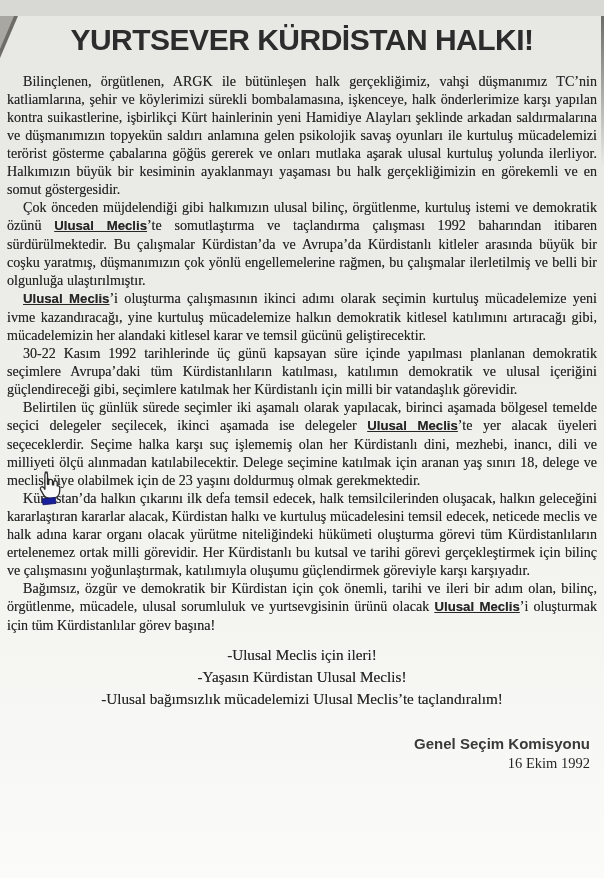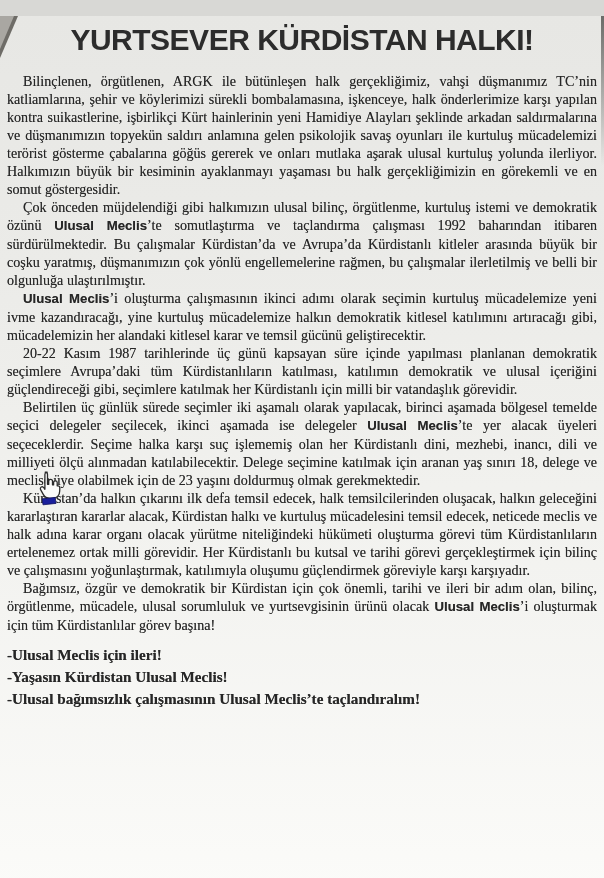--- a/index.html
+++ b/index.html
@@ -29,27 +29,28 @@
     color:#2c2c2c;
   }
   .body-text{
     margin:12px 7px 0 7px;
     font-size:14.1px;
     line-height:18px;
     text-align:justify;
     text-shadow:0 0 .5px rgba(40,40,40,.55);
   }
   .body-text p{margin:0;text-indent:16px;}
-  .body-text .b{font-weight:bold;font-family:"Liberation Sans", sans-serif;font-size:13.2px;}
+  .body-text .b{font-weight:bold;font-family:"Liberation Sans", sans-serif;font-size:13.2px;text-decoration:underline;}
   .slogans{
     margin:10px 7px 0 7px;
-    font-weight:bold;
+    font-weight:normal;
     font-size:15.2px;
     line-height:22px;
     text-shadow:0 0 .5px rgba(40,40,40,.55);
+    text-align:center;
   }
   .slogans div{white-space:nowrap;}
   .signature{
     margin:24px 14px 0 0;
     text-align:right;
   }
   .signature .sig-name{
     font-family:"Liberation Sans", sans-serif;
     font-weight:bold;
     font-size:15px;
@@ -75,32 +76,36 @@
   <div class="corner-dark"></div>
   <div class="corner-light"></div>
   <div class="edge-shadow"></div>
 
   <div class="title">YURTSEVER KÜRDİSTAN HALKI!</div>
 
   <div class="body-text">
     <p><span>Bilinçlenen, örgütlenen, ARGK ile bütünleşen halk gerçekliğimiz, vahşi düşmanımız TC’nin katliamlarına, şehir ve köylerimizi sürekli bombalamasına, işkenceye, halk önderlerimize karşı yapılan kontra suikastlerine, işbirlikçi Kürt hainlerinin yeni Hamidiye Alayları şeklinde arkadan saldırmalarına ve düşmanımızın topyekün saldırı anlamına gelen psikolojik savaş oyunları ile kurtuluş mücadelemizi terörist gösterme çabalarına göğüs gererek ve onları mutlaka aşarak ulusal kurtuluş yolunda ilerliyor. Halkımızın büyük bir kesiminin ayaklanmayı yaşaması bu halk gerçekliğimizin en görekemli ve en somut göstergesidir.</span></p>
     <p><span>Çok önceden müjdelendiği gibi halkımızın ulusal bilinç, örgütlenme, kurtuluş istemi ve demokratik özünü </span><span class="b">Ulusal Meclis</span><span>’te somutlaştırma ve taçlandırma çalışması 1992 baharından itibaren sürdürülmektedir. Bu çalışmalar Kürdistan’da ve Avrupa’da Kürdistanlı kitleler arasında büyük bir coşku yaratmış, düşmanımızın çok yönlü engellemelerine rağmen, bu çalışmalar ilerletilmiş ve belli bir olgunluğa ulaştırılmıştır.</span></p>
     <p><span class="b">Ulusal Meclis</span><span>’i oluşturma çalışmasının ikinci adımı olarak seçimin kurtuluş mücadelemize yeni ivme kazandıracağı, yine kurtuluş mücadelemize halkın demokratik kitlesel katılımını artıracağı gibi, mücadelemizin her alandaki kitlesel karar ve temsil gücünü geliştirecektir.</span></p>
-    <p><span>20-22 Kasım 1987 tarihlerinde üç günü kapsayan süre içinde yapılması planlanan demokratik seçimlere Avrupa’daki tüm Kürdistanlıların katılması, katılımın demokratik ve ulusal içeriğini güçlendireceği gibi, seçimlere katılmak her Kürdistanlı için milli bir vatandaşlık görevidir.</span></p>
+    <p><span>30-22 Kasım 1992 tarihlerinde üç günü kapsayan süre içinde yapılması planlanan demokratik seçimlere Avrupa’daki tüm Kürdistanlıların katılması, katılımın demokratik ve ulusal içeriğini güçlendireceği gibi, seçimlere katılmak her Kürdistanlı için milli bir vatandaşlık görevidir.</span></p>
     <p><span>Belirtilen üç günlük sürede seçimler iki aşamalı olarak yapılacak, birinci aşamada bölgesel temelde seçici delegeler seçilecek, ikinci aşamada ise delegeler </span><span class="b">Ulusal Meclis</span><span>’te yer alacak üyeleri seçeceklerdir. Seçime halka karşı suç işlememiş olan her Kürdistanlı dini, mezhebi, inancı, dili ve milliyeti ölçü alınmadan katılabilecektir. Delege seçimine katılmak için aranan yaş sınırı 18, delege ve meclise üye olabilmek için de 23 yaşını doldurmuş olmak gerekmektedir.</span></p>
     <p><span>Kürdistan’da halkın çıkarını ilk defa temsil edecek, halk temsilcilerinden oluşacak, halkın geleceğini kararlaştıran kararlar alacak, Kürdistan halkı ve kurtuluş mücadelesini temsil edecek, neticede meclis ve halk adına karar organı olacak yürütme niteliğindeki hükümeti oluşturma görevi tüm Kürdistanlıların ertelenemez ortak milli görevidir. Her Kürdistanlı bu kutsal ve tarihi görevi gerçekleştirmek için bilinç ve çalışmasını yoğunlaştırmak, katılımıyla oluşumu güçlendirmek göreviyle karşı karşıyadır.</span></p>
     <p><span>Bağımsız, özgür ve demokratik bir Kürdistan için çok önemli, tarihi ve ileri bir adım olan, bilinç, örgütlenme, mücadele, ulusal sorumluluk ve yurtsevgisinin ürünü olacak </span><span class="b">Ulusal Meclis</span><span>’i oluşturmak için tüm Kürdistanlılar görev başına!</span></p>
   </div>
 
   <div class="slogans">
     <div>-Ulusal Meclis için ileri!</div>
     <div>-Yaşasın Kürdistan Ulusal Meclis!</div>
-    <div>-Ulusal bağımsızlık çalışmasının Ulusal Meclis’te taçlandıralım!</div>
+    <div>-Ulusal bağımsızlık mücadelemizi Ulusal Meclis’te taçlandıralım!</div>
   </div>
 
+  <div class="signature">
+    <div class="sig-name">Genel Seçim Komisyonu</div>
+    <div class="sig-date">16 Ekim 1992</div>
+  </div>
 
   <div class="cursor">
     <svg width="26" height="38" viewBox="0 0 26 38">
       <path d="M9.2 2.2c1.3 0 2.3 1 2.3 2.3v9.8l1.2.1v-3.1c0-1 .8-1.9 1.9-1.9s1.9.8 1.9 1.9v3.5l1.1.1v-2.3c0-1 .8-1.8 1.8-1.8s1.8.8 1.8 1.8v3.2l.9.1c1 .1 1.7.9 1.7 1.9l-.1 3.3c-.1 4.5-3 7.2-7.5 7.2h-2.3c-3.3 0-5.4-1.6-6.8-4.2l-2.5-4.5c-.5-.9-.2-2.1.7-2.6.9-.5 2-.2 2.5.7l1.1 1.6V4.5c0-1.3 1-2.3 2.3-2.3z" fill="#fbfbfa" stroke="#2b2b2b" stroke-width="1.3" stroke-linejoin="round"></path>
       <path class="cuff" d="M6.2 28.8 L19.2 27.4 L20 33.4 L7 34.8 Z" fill="#1a1f9c" stroke="#10125e" stroke-width="0.8"></path>
     </svg>
   </div>
 
 </div>
 

